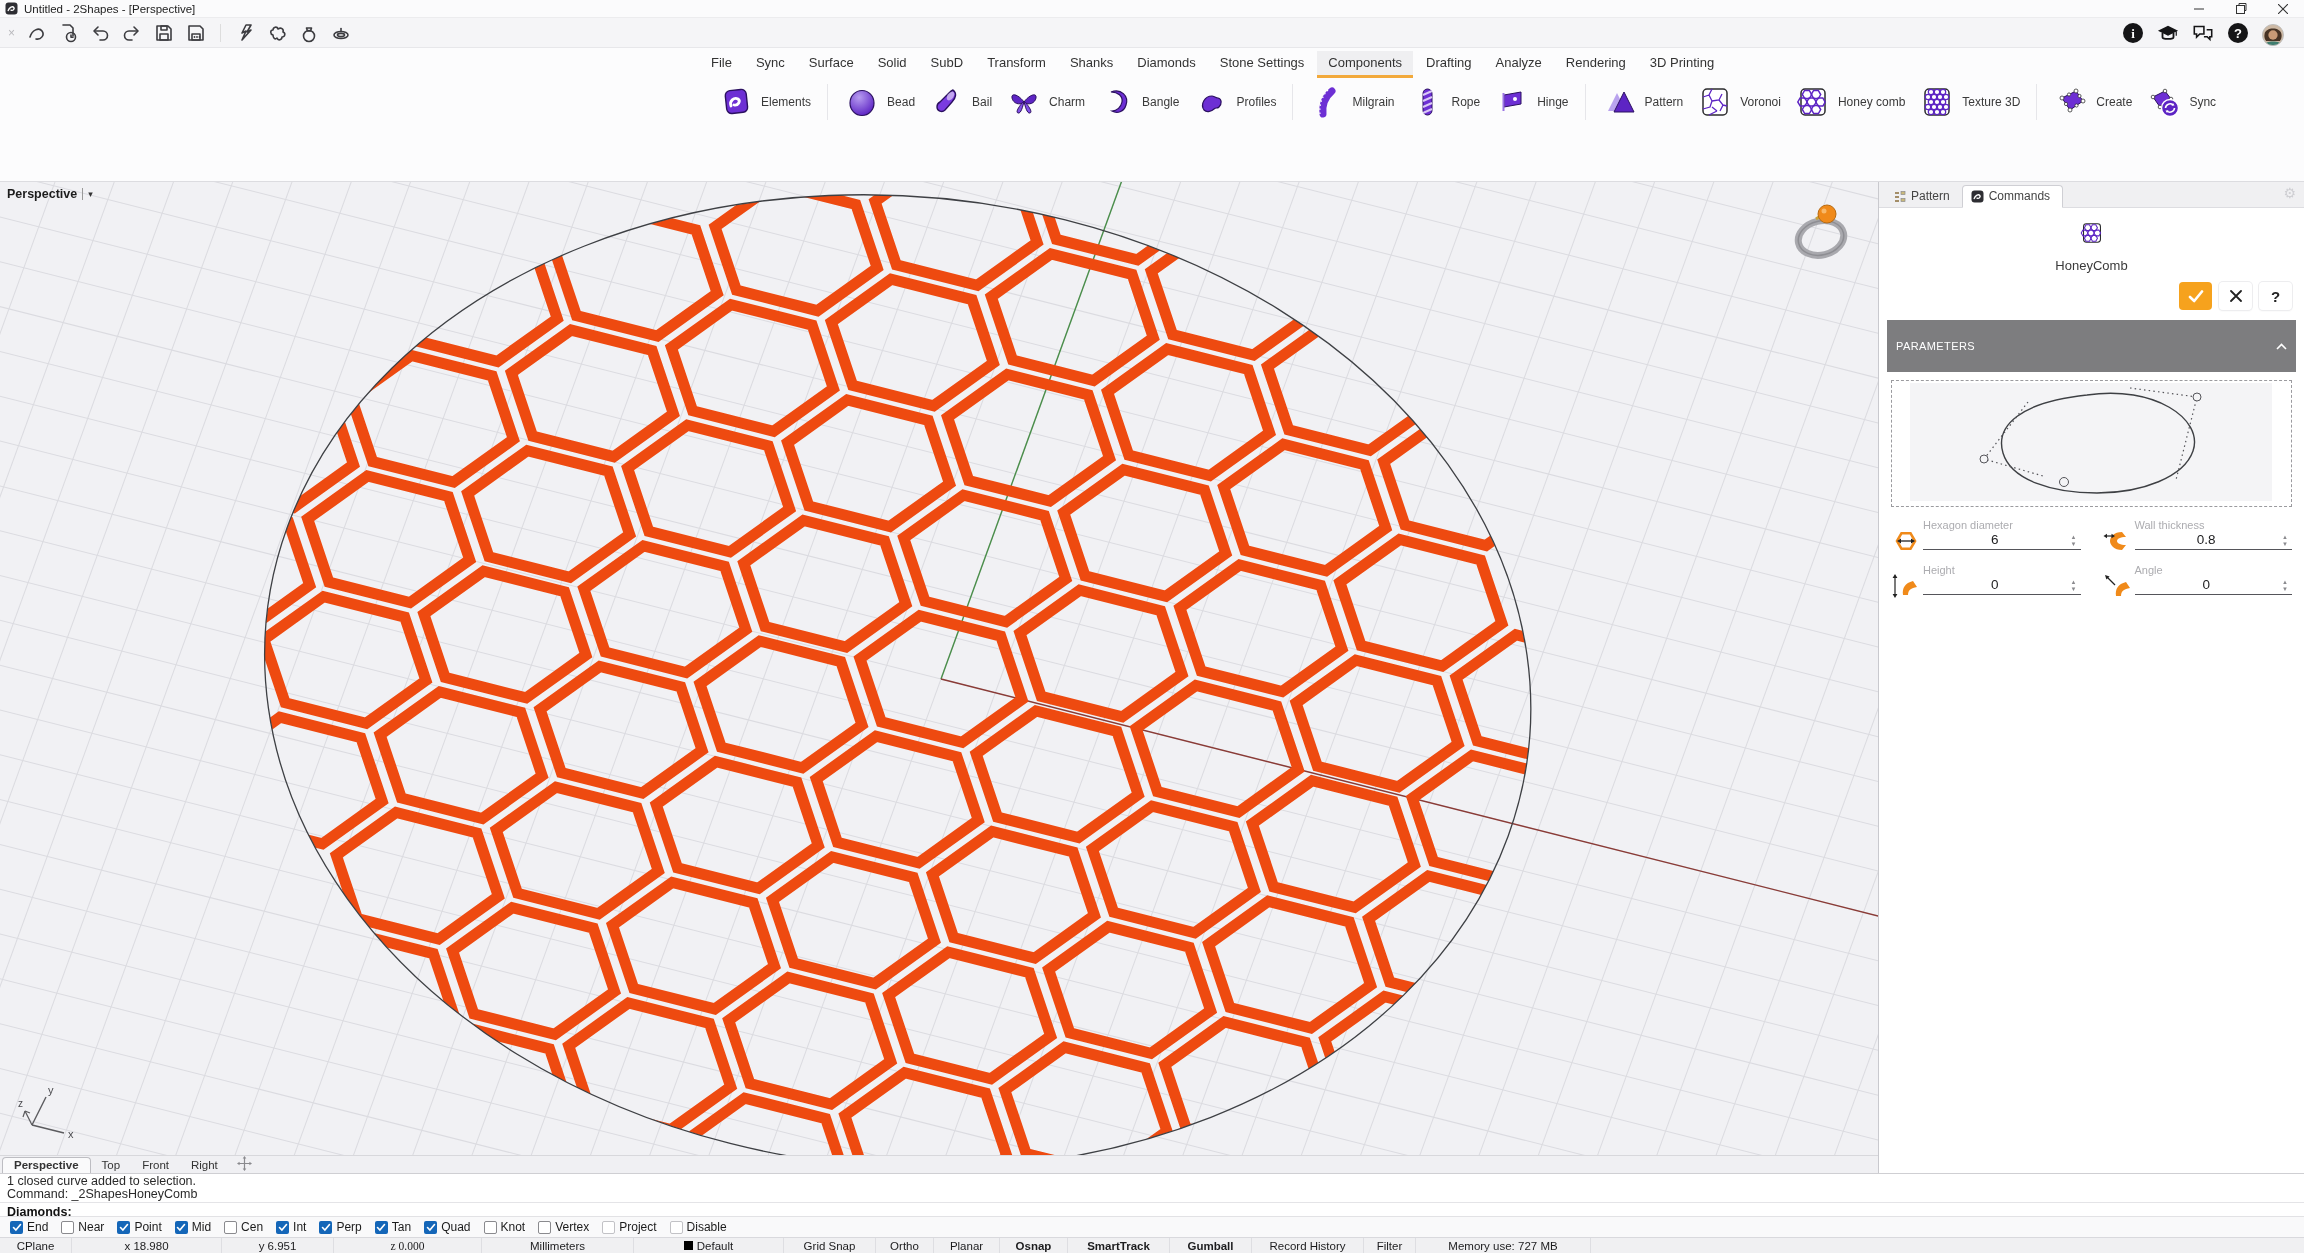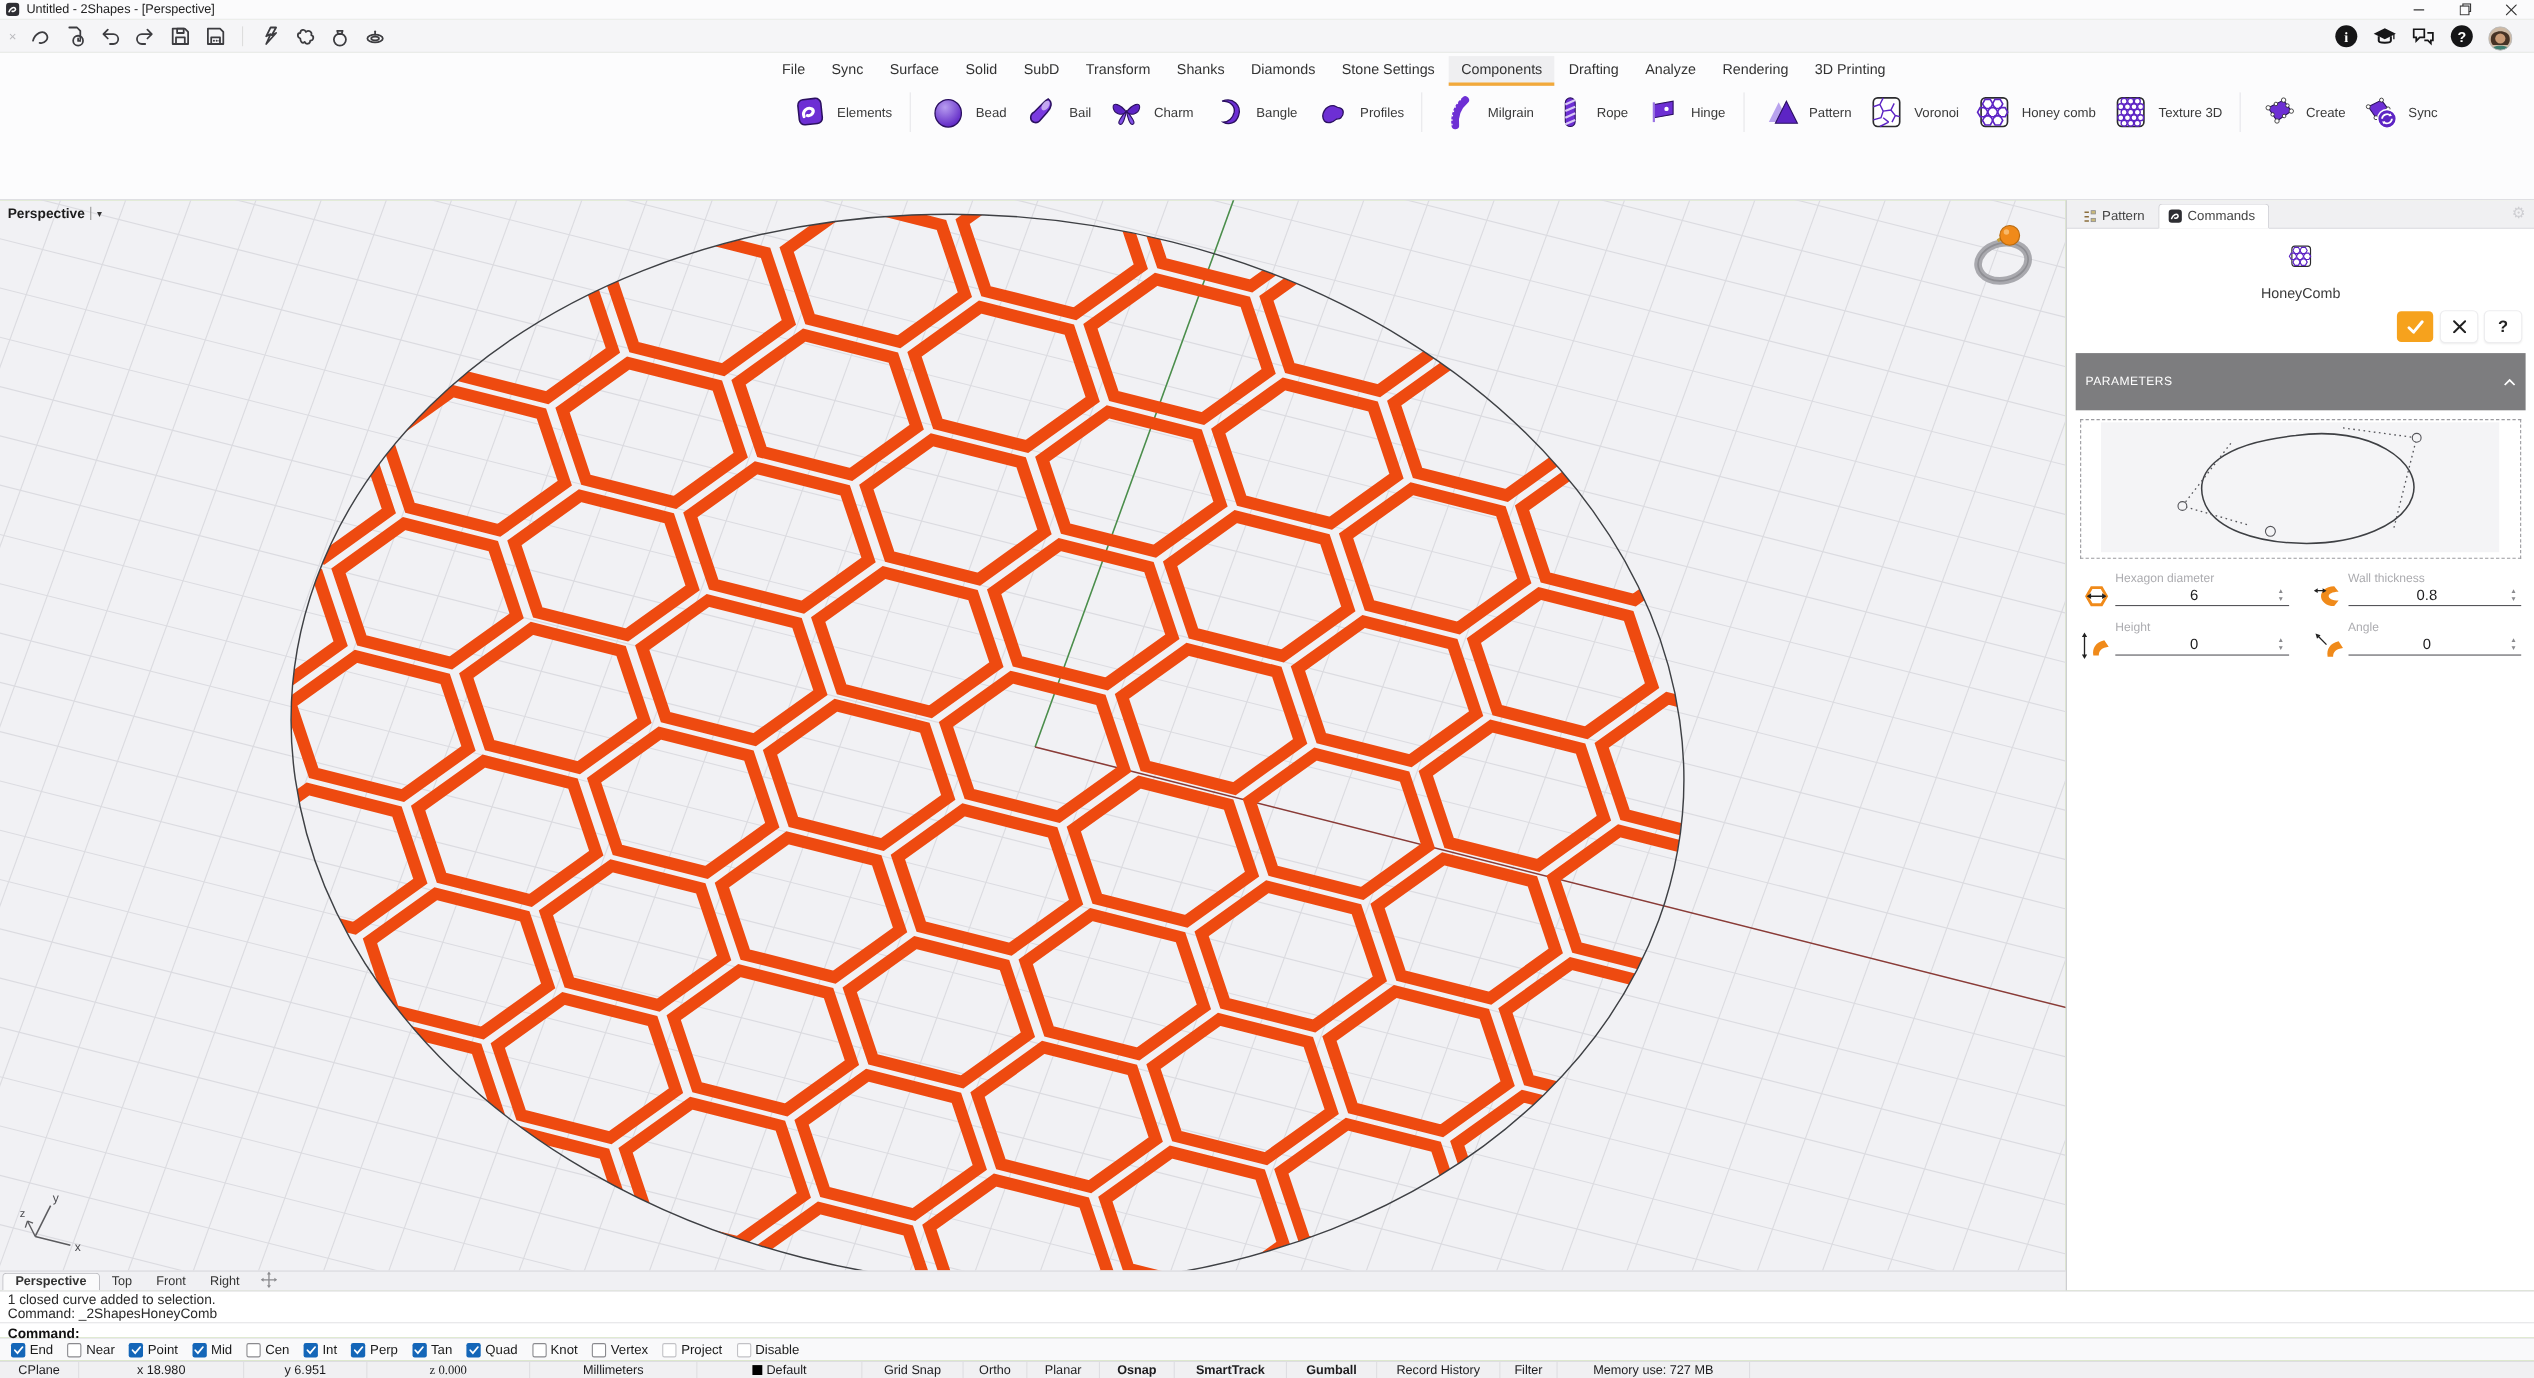--- a/index.html
+++ b/index.html
@@ -1,16 +1,16 @@
 <!DOCTYPE html>
 <html><head>
 <meta charset="utf-8">
 <style>
   html,body{margin:0;padding:0;background:#fff;}
-  .app{position:relative;width:2304px;height:1253px;font-family:"Liberation Sans",sans-serif;color:#222;overflow:hidden;background:#84cc16;-webkit-font-smoothing:antialiased;}
+  .app{position:relative;width:2304px;height:1253px;font-family:"Liberation Sans",sans-serif;color:#222;overflow:hidden;background:#7f1d1d;-webkit-font-smoothing:antialiased;}
   
   .titlebar{height:18px;background:#FBFBFC;border-bottom:1px solid #ECECEE;display:flex;align-items:center;padding-left:5px;box-sizing:border-box;}
   .titlebar .appicon{width:13px;height:13px;margin-right:6px;display:inline-flex;}
   .titlebar .title{font-size:11.5px;color:#222;}
   .wctrls{margin-left:auto;display:flex;height:100%;}
   .wctrls span{width:42px;display:flex;align-items:center;justify-content:center;color:#333;cursor:default;}
   
   .qbar{height:30px;background:#F5F5F7;border-bottom:1px solid #E7E7EA;display:flex;align-items:center;padding:0 8px;box-sizing:border-box;}
   .qclose{color:#b9b9bd;font-size:12px;margin-right:8px;}
   .qtools{display:flex;align-items:center;gap:6px;}
@@ -887,21 +887,21 @@
           </div>
         </div>
     </div>
   </div>
 
   <div class="cmdArea">
     <div class="hist">
       <div>1 closed curve added to selection.</div>
       <div>Command: _2ShapesHoneyComb</div>
     </div>
-    <div class="prompt">Command:</div>
+    <div class="prompt">Diamonds:</div>
   </div>
 
   <div class="osnapRow" id="osnapRow">
       <span class="oitem">
         <span class="cbox on">
           <svg width="10" height="9" viewBox="0 0 10 9">
             <path d="M1.5 4.5l2.4 2.6L8.5 1.6" stroke="#fff" stroke-width="1.6" fill="none" stroke-linecap="round"></path>
           </svg>
         </span>
         <span>End</span>

